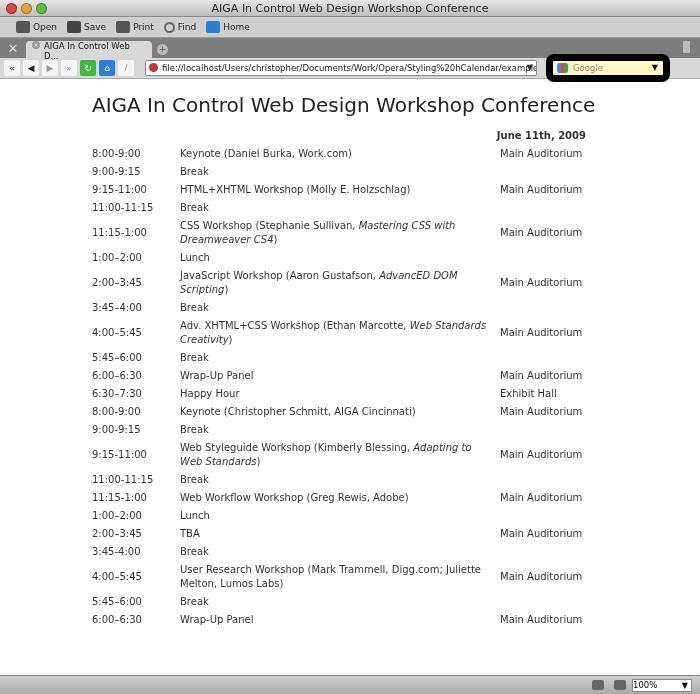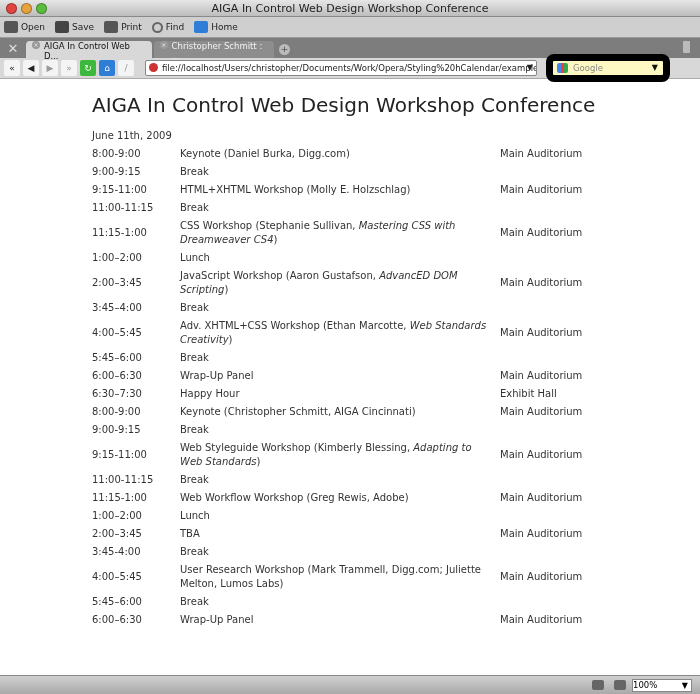--- a/index.html
+++ b/index.html
@@ -1,20 +1,20 @@
 <!DOCTYPE html>
 <html><head>
 <meta charset="utf-8">
 <style>
 *{box-sizing:border-box;margin:0;padding:0}
 html,body{width:700px;height:694px;overflow:hidden;background:#fff;font-family:"DejaVu Sans",sans-serif}
 .titlebar{height:17px;background:linear-gradient(#e6e6e6,#bdbdbd);border-bottom:1px solid #8a8a8a;position:relative;text-align:center;font-size:11px;color:#222;line-height:17px}
 .lights{position:absolute;left:6px;top:3px;display:flex;gap:4px}
 .light{width:11px;height:11px;border-radius:50%;border:1px solid rgba(0,0,0,.3)}
-.toolbar{height:21px;background:#cfcfcf;display:flex;align-items:center;padding-left:4px;gap:10px;font-size:9px;color:#222;border-bottom:1px solid #9a9a9a}
+.toolbar{height:21px;background:#cfcfcf;display:flex;align-items:center;padding-left:16px;gap:10px;font-size:9px;color:#222;border-bottom:1px solid #9a9a9a}
 .tb-btn{display:flex;align-items:center;gap:3px;cursor:pointer}
 .tb-ico{width:14px;height:12px;display:inline-block;border-radius:2px}
 .tabbar{height:20px;background:#7d7d7d;display:flex;align-items:flex-end;padding-left:2px;gap:2px;position:relative}
 .tools-ico{width:22px;height:18px;color:#ddd;font-size:13px;text-align:center;line-height:18px}
 .tab{height:17px;border-radius:4px 4px 0 0;font-size:8.5px;display:flex;gap:4px;padding:0 6px;cursor:pointer}
 .tab.active{background:#d8d8d8;color:#111;width:126px}
 .tab.inactive{background:#8d8d8d;color:#f2f2f2;width:120px}
 .tabclose{width:8px;height:8px;border-radius:50%;background:#999;color:#eee;font-size:6px;line-height:8px;text-align:center}
 .newtab{width:11px;height:11px;border-radius:50%;background:#bbb;color:#555;font-size:9px;line-height:11px;text-align:center;margin-bottom:3px;margin-left:3px}
 .trash{position:absolute;right:10px;top:3px;width:7px;height:12px;background:#bbb;border-radius:1px}
@@ -28,21 +28,21 @@
 .addr .dd{position:absolute;right:3px;top:0;font-size:8px}
 .search{margin-left:6px;width:124px;height:28px;background:#fef9c3;border:7px solid #000000;border-radius:8px;font-size:8.5px;line-height:14px;padding-left:20px;position:relative;color:#888}
 .search .g{position:absolute;left:4px;top:2px;width:11px;height:10px;background:linear-gradient(90deg,#4285f4 33%,#ea4335 33%,#ea4335 66%,#34a853 66%);border-radius:2px}
 .search .dd{position:absolute;right:5px;top:0;font-size:8px;color:#111}
 .content{position:absolute;top:83px;left:0;width:700px;height:592px;background:#fff}
 h1{position:absolute;left:92px;top:10px;font-size:20px;font-weight:normal;color:#222;font-family:"DejaVu Sans",sans-serif}
 table{position:absolute;left:89px;top:44px;border-collapse:collapse;font-size:10px;color:#333;width:500px}
 td{padding:2px 3px;vertical-align:middle;line-height:14px}
 td.time{width:88px}
 td.loc{width:92px;white-space:nowrap}
-td.day{text-align:left;font-weight:normal;padding-top:2px}
+td.day{text-align:right;font-weight:bold;padding-top:2px}
 .b{font-weight:normal}
 .i{font-style:italic}
 .statusbar{position:absolute;left:0;bottom:0;width:700px;height:19px;background:linear-gradient(#d0d0d0,#a9a9a9);border-top:1px solid #888}
 .zoombox{position:absolute;right:8px;top:3px;width:60px;height:13px;background:#fff;border:1px solid #888;font-size:8.5px;line-height:11px;}
 .zoombox .dd{position:absolute;right:3px;top:0;font-size:8px}
 .sb-ico{position:absolute;top:4px;width:12px;height:10px;background:#666;border-radius:2px}
 </style>
 </head>
 <body>
 
@@ -76,24 +76,20 @@
       <span class="tb-ico" style="background:#2e7ed8"></span>
       <span>Home</span>
     </div>
 </div>
 
 <div class="tabbar">
   <div class="tools-ico">✕</div>
   <div class="tab active">
     <span class="tabclose">×</span>
     <span>AIGA In Control Web D...</span>
-  </div>
-  <div class="tab inactive">
-    <span class="tabclose">×</span>
-    <span>Christopher Schmitt : ...</span>
   </div>
   <div class="newtab">+</div>
   <div class="trash"></div>
 </div>
 
 <div class="navbar">
   <div class="nbtn">«</div>
   <div class="nbtn">◀</div>
   <div class="nbtn dim">▶</div>
   <div class="nbtn dim">»</div>
@@ -114,21 +110,21 @@
 
 <div class="content">
   <h1>AIGA In Control Web Design Workshop Conference</h1>
   <table>
     <tbody id="sched">
         <tr>
           <td colspan="3" class="day">June 11th, 2009</td>
         </tr>
         <tr>
           <td class="time">8:00-9:00</td>
-          <td><span class="b">Keynote</span><span> (Daniel Burka, Digg.com)</span><span class="i"></span><span></span></td>
+          <td><span class="b">Keynote</span><span> (Daniel Burka, Work.com)</span><span class="i"></span><span></span></td>
           <td class="loc">Main Auditorium</td>
         </tr>
         <tr>
           <td class="time">9:00-9:15</td>
           <td><span>Break</span></td>
           <td class="loc"></td>
         </tr>
         <tr>
           <td class="time">9:15-11:00</td>
           <td><span class="b">HTML+XHTML Workshop</span><span> (Molly E. Holzschlag)</span><span class="i"></span><span></span></td>

